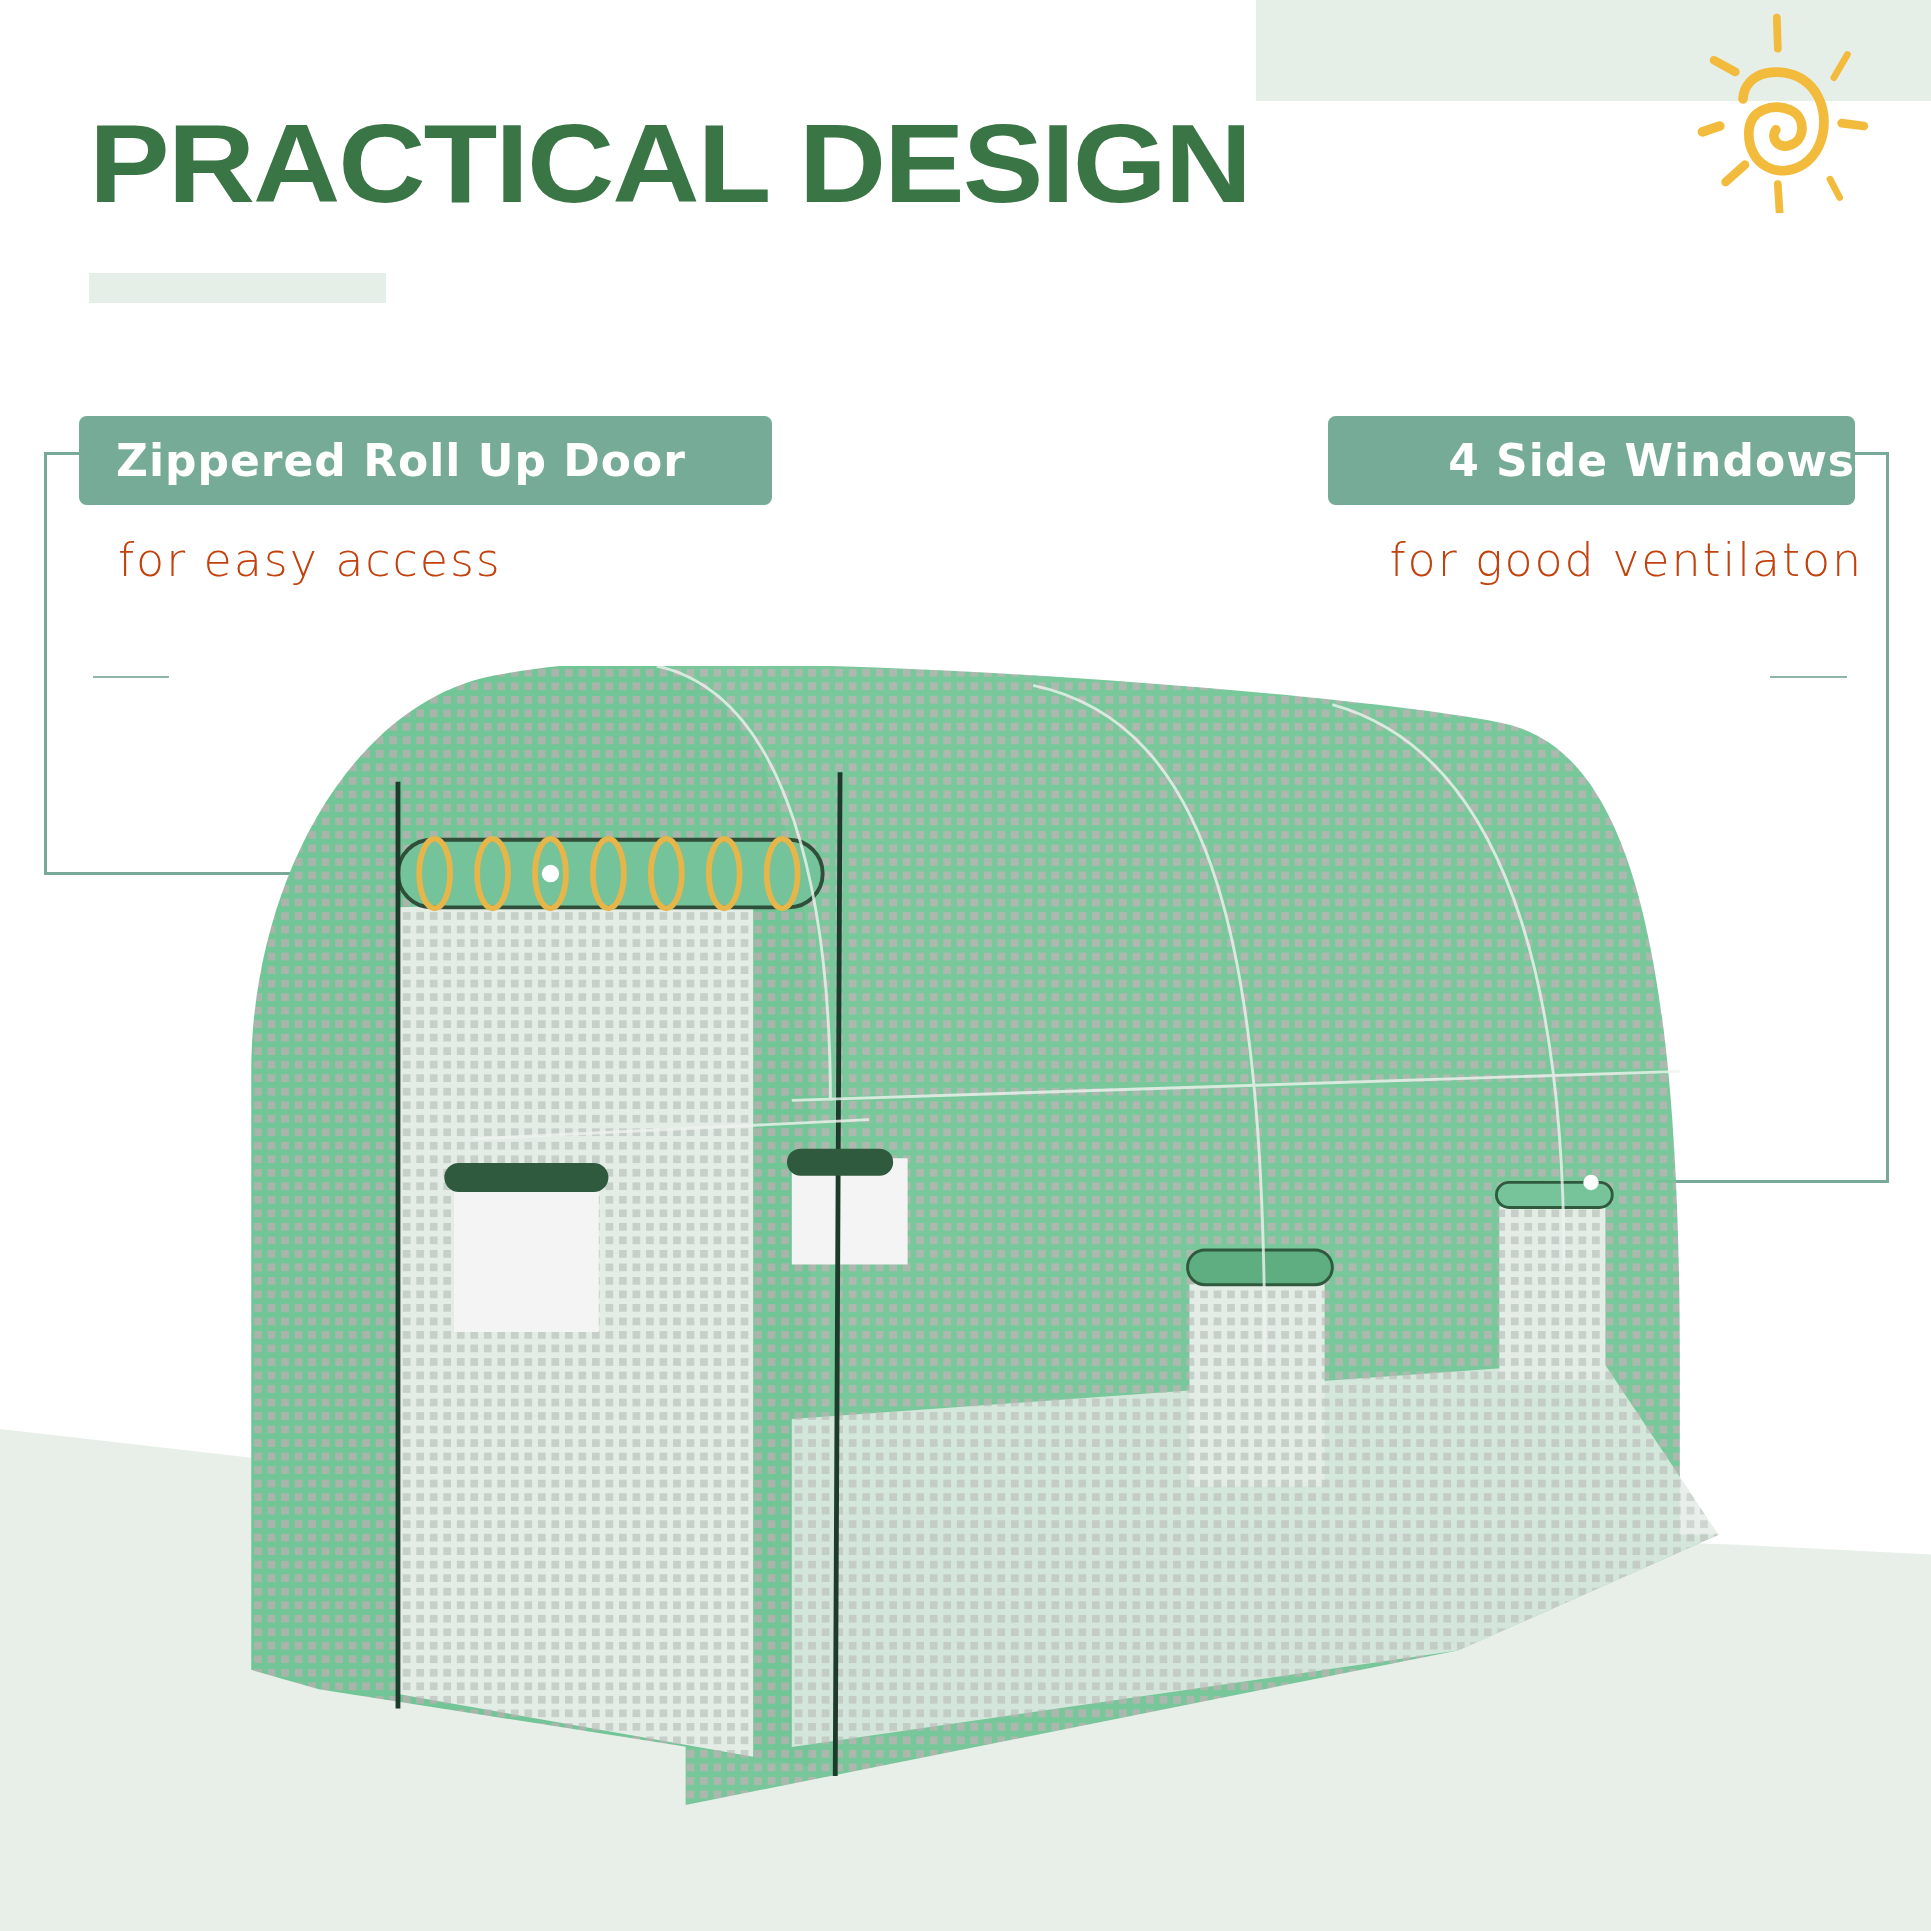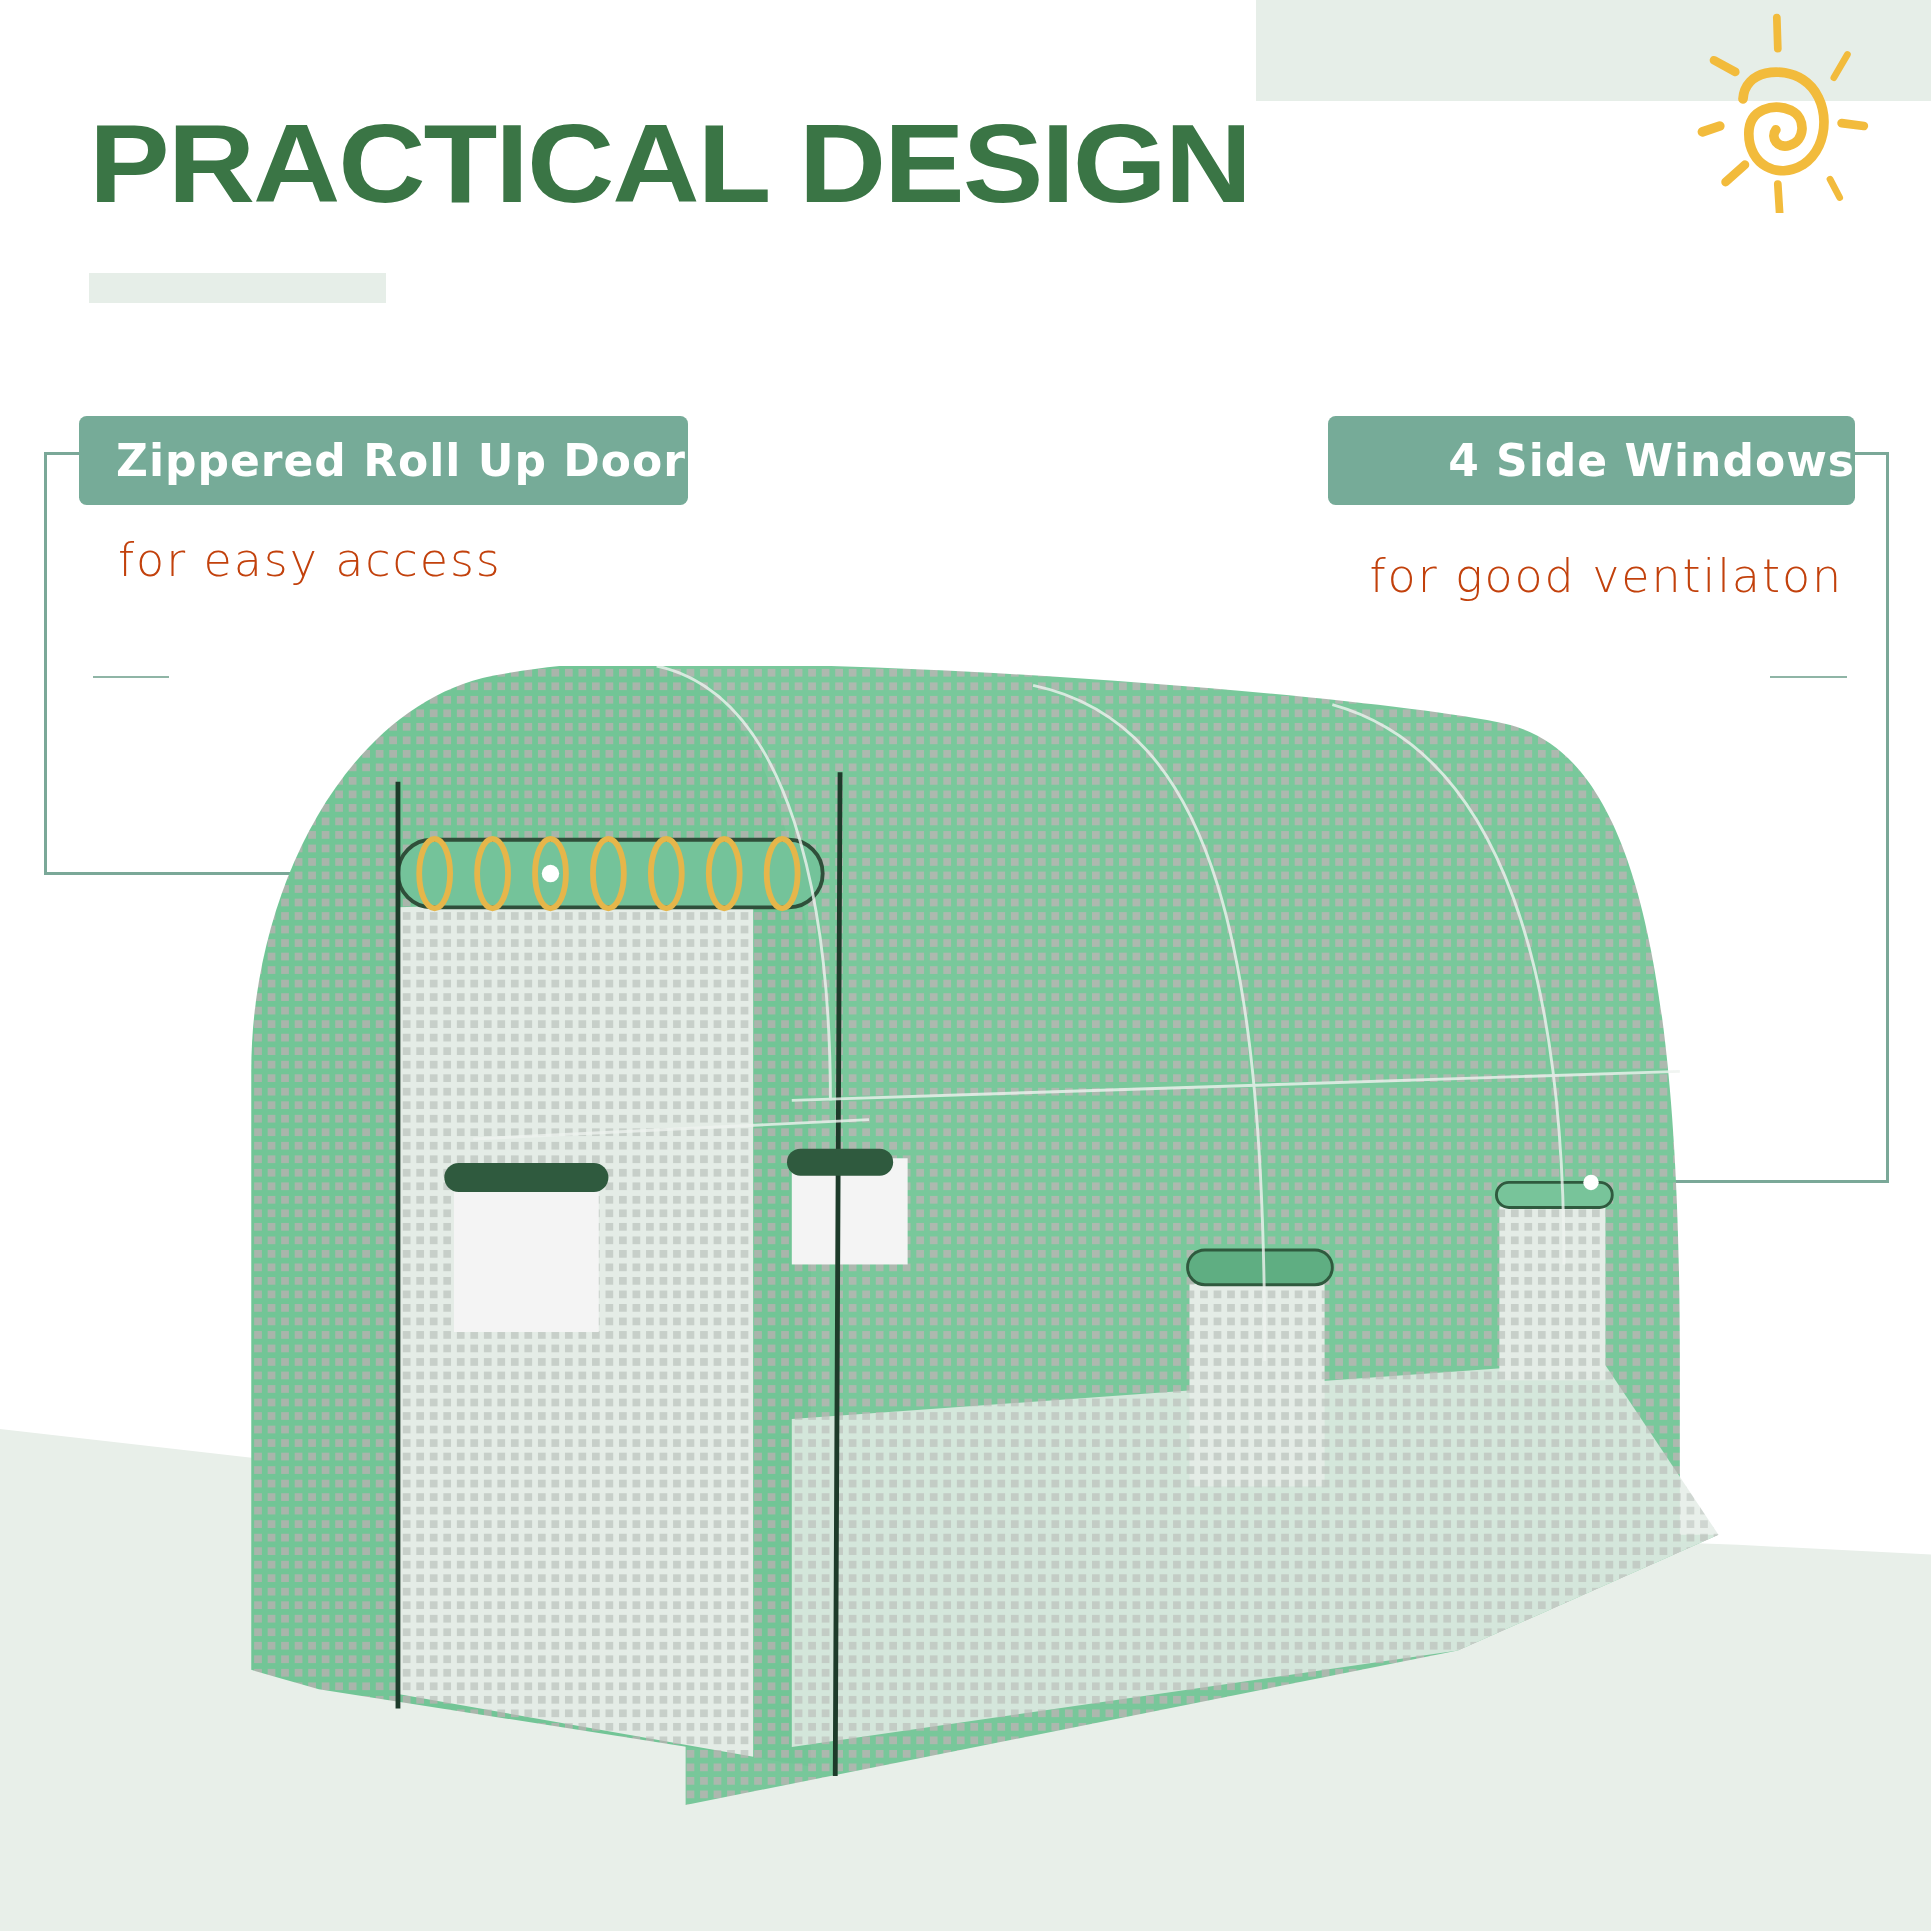--- a/index.html
+++ b/index.html
@@ -20,28 +20,28 @@
     color: #3a7545; line-height: 1; white-space: nowrap;
     transform: scaleX(1.08); transform-origin: left center;
   }
   .title-bar { left: 89px; top: 273px; width: 297px; height: 30px; background: #e6eee8; }
   .label-box {
     height: 89px; background: #76ab98; border-radius: 7.7px;
     color: #ffffff; font-family: "DejaVu Sans", sans-serif; font-weight: 700;
     font-size: 44px; line-height: 89px; white-space: nowrap;
     letter-spacing: 1px;
   }
-  .label-left { left: 79px; top: 416px; width: 609px; padding-left: 37px; box-sizing: border-box; }
+  .label-left { left: 79px; top: 416px; width: 693px; padding-left: 37px; box-sizing: border-box; }
   .label-right { left: 1328px; top: 416px; width: 527px; box-sizing: border-box; text-align: right; }
   .sub {
     font-family: "DejaVu Sans", sans-serif; font-weight: 300;
     font-size: 46px; color: #c2410c; line-height: 1; white-space: nowrap; letter-spacing: 1.9px;
   }
   .sub-left { left: 118px; top: 537px; }
-  .sub-right { right: 88px; top: 537px; text-align: center; margin-top: 16px; }
+  .sub-right { right: 68px; top: 537px; text-align: center; }
   .dash { height: 1.9px; background: #8fb5a6; }
   .line { background: #7aa898; }
   .sun { left: 1685px; top: 9.7px; width: 203px; height: 203px; }
   .greenhouse { left: 251px; top: 666px; width: 1487px; height: 1139px; }
 </style>
 </head>
 <body>
 
 <svg class="abs floor" viewBox="0 0 2000 2000" width="1931" height="1931">
   <polygon points="0,1480 700,1560 1800,1600 2000,1610 2000,2000 0,2000" fill="#e8efe9"></polygon>

